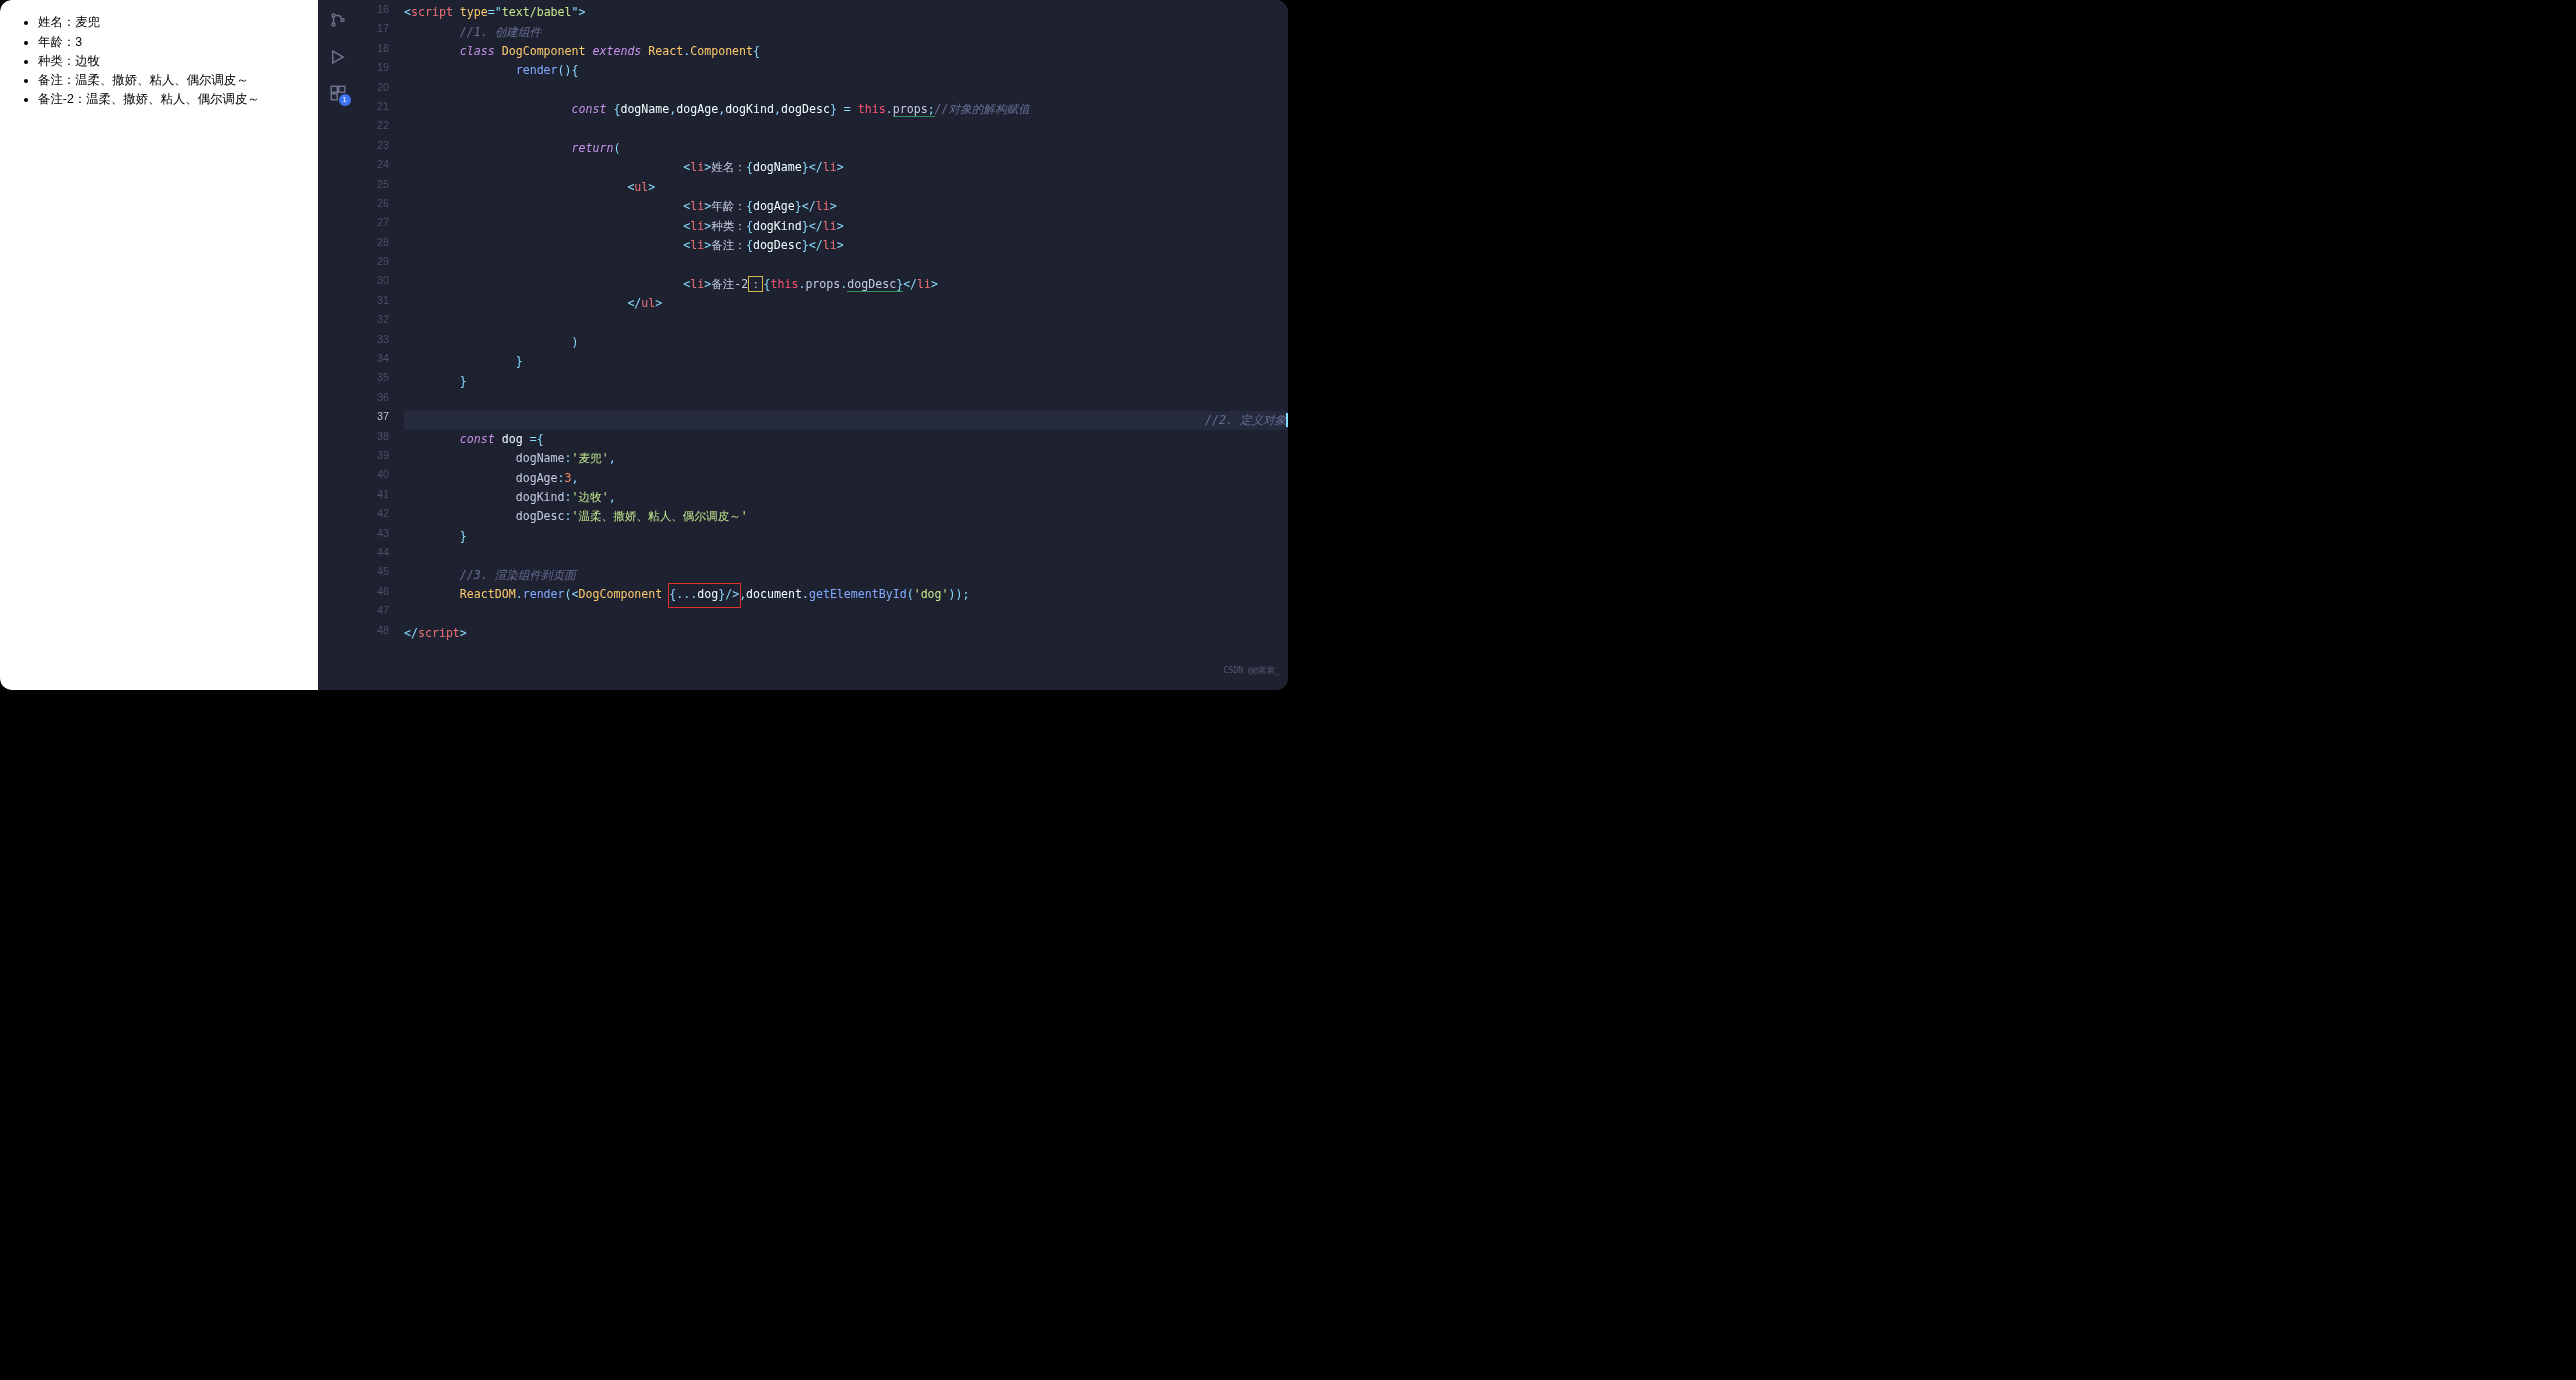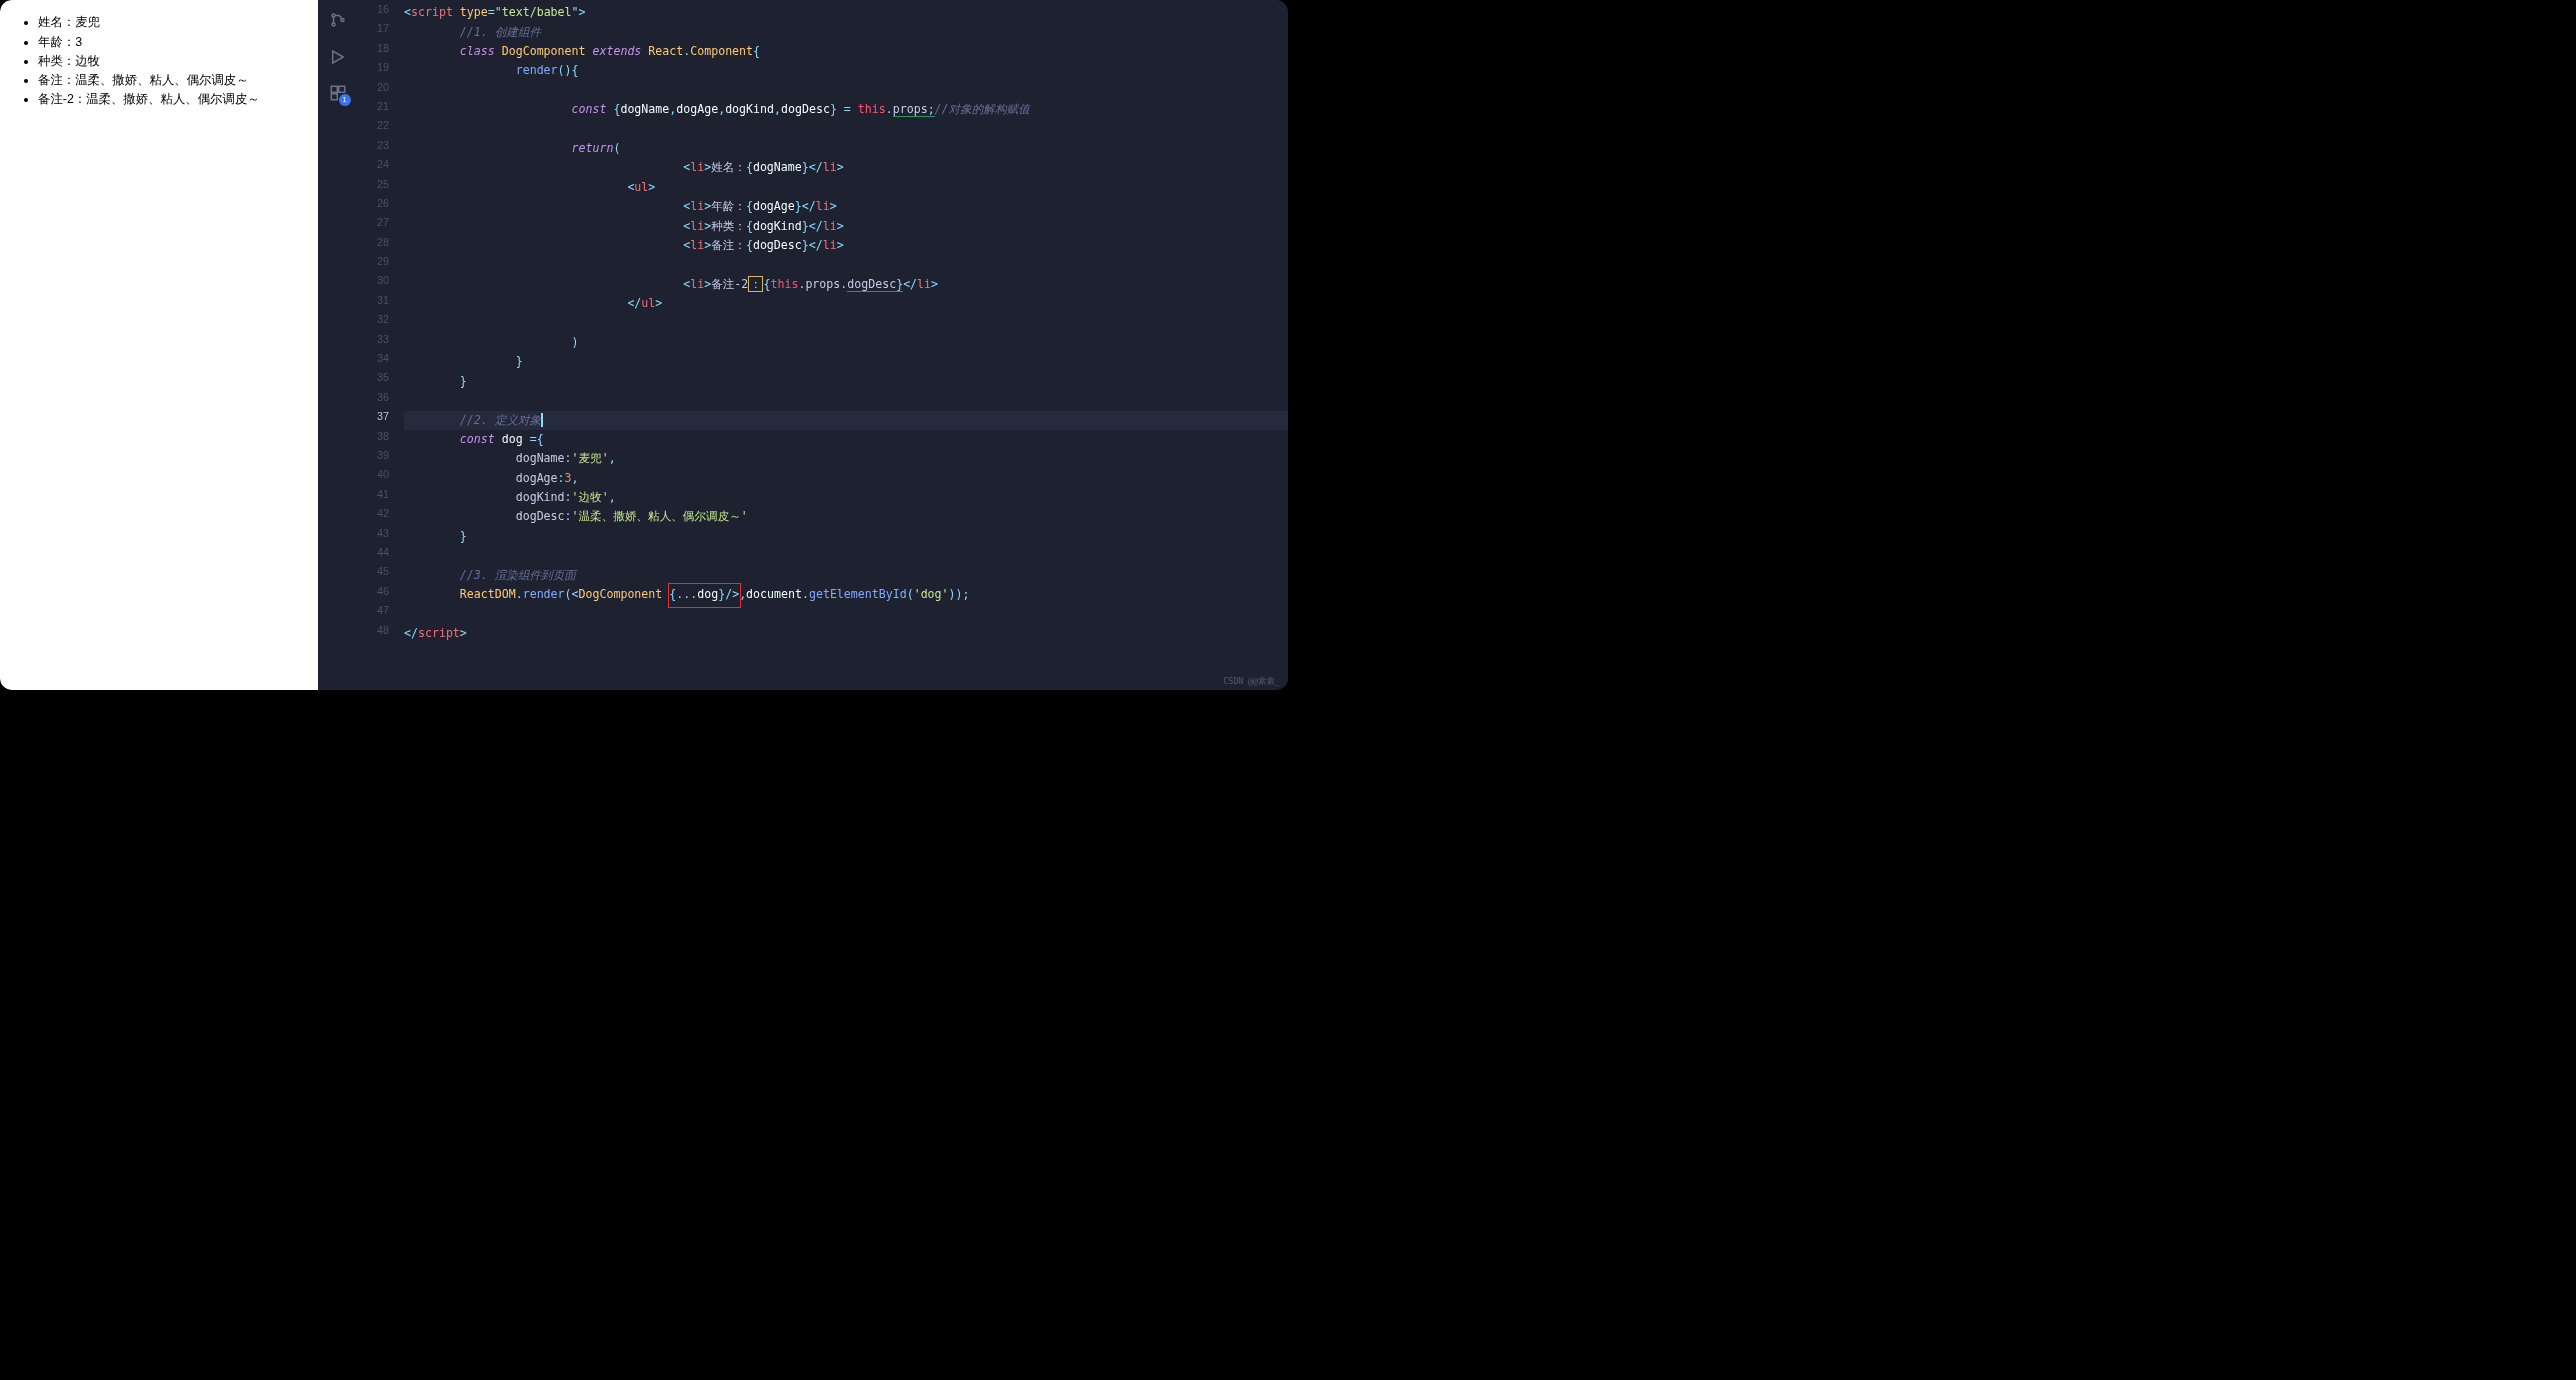--- a/index.html
+++ b/index.html
@@ -94,21 +94,21 @@
     padding-top: 3.3px;
     overflow: hidden;
     position: relative;
   }
   .code-line {
     height: 19.4px;
     line-height: 19.4px;
     white-space: pre;
     position: relative;
   }
-  .code-line.hl { background: #252a3d; }
+  .code-line.hl { background: #252a3d; text-align: right; }
   .c-default { color: #c5cde6; }
   .c-punc   { color: #89ddff; }
   .c-tag    { color: #f07178; }
   .c-attr   { color: #ffcb6b; }
   .c-string { color: #c3e88d; }
   .c-comment{ color: #676e95; font-style: italic; }
   .c-keyword{ color: #c792ea; font-style: italic; }
   .c-const  { color: #c792ea; font-style: italic; }
   .c-class  { color: #ffcb6b; }
   .c-func   { color: #82aaff; }
@@ -126,21 +126,21 @@
   }
   .cursor {
     display: inline-block;
     width: 1.7px; height: 14px;
     background: #89ddff;
     vertical-align: middle;
     margin-left: 0;
   }
   .watermark {
     position: absolute;
-    bottom: 3px; right: 8.3px;
+    bottom: 14px; right: 8.3px;
     font-size: 8.3px;
     color: #555a70;
   }
 </style>
 </head>
 <body>
 
 <div class="main-container">
 
   <div class="browser-pane">

